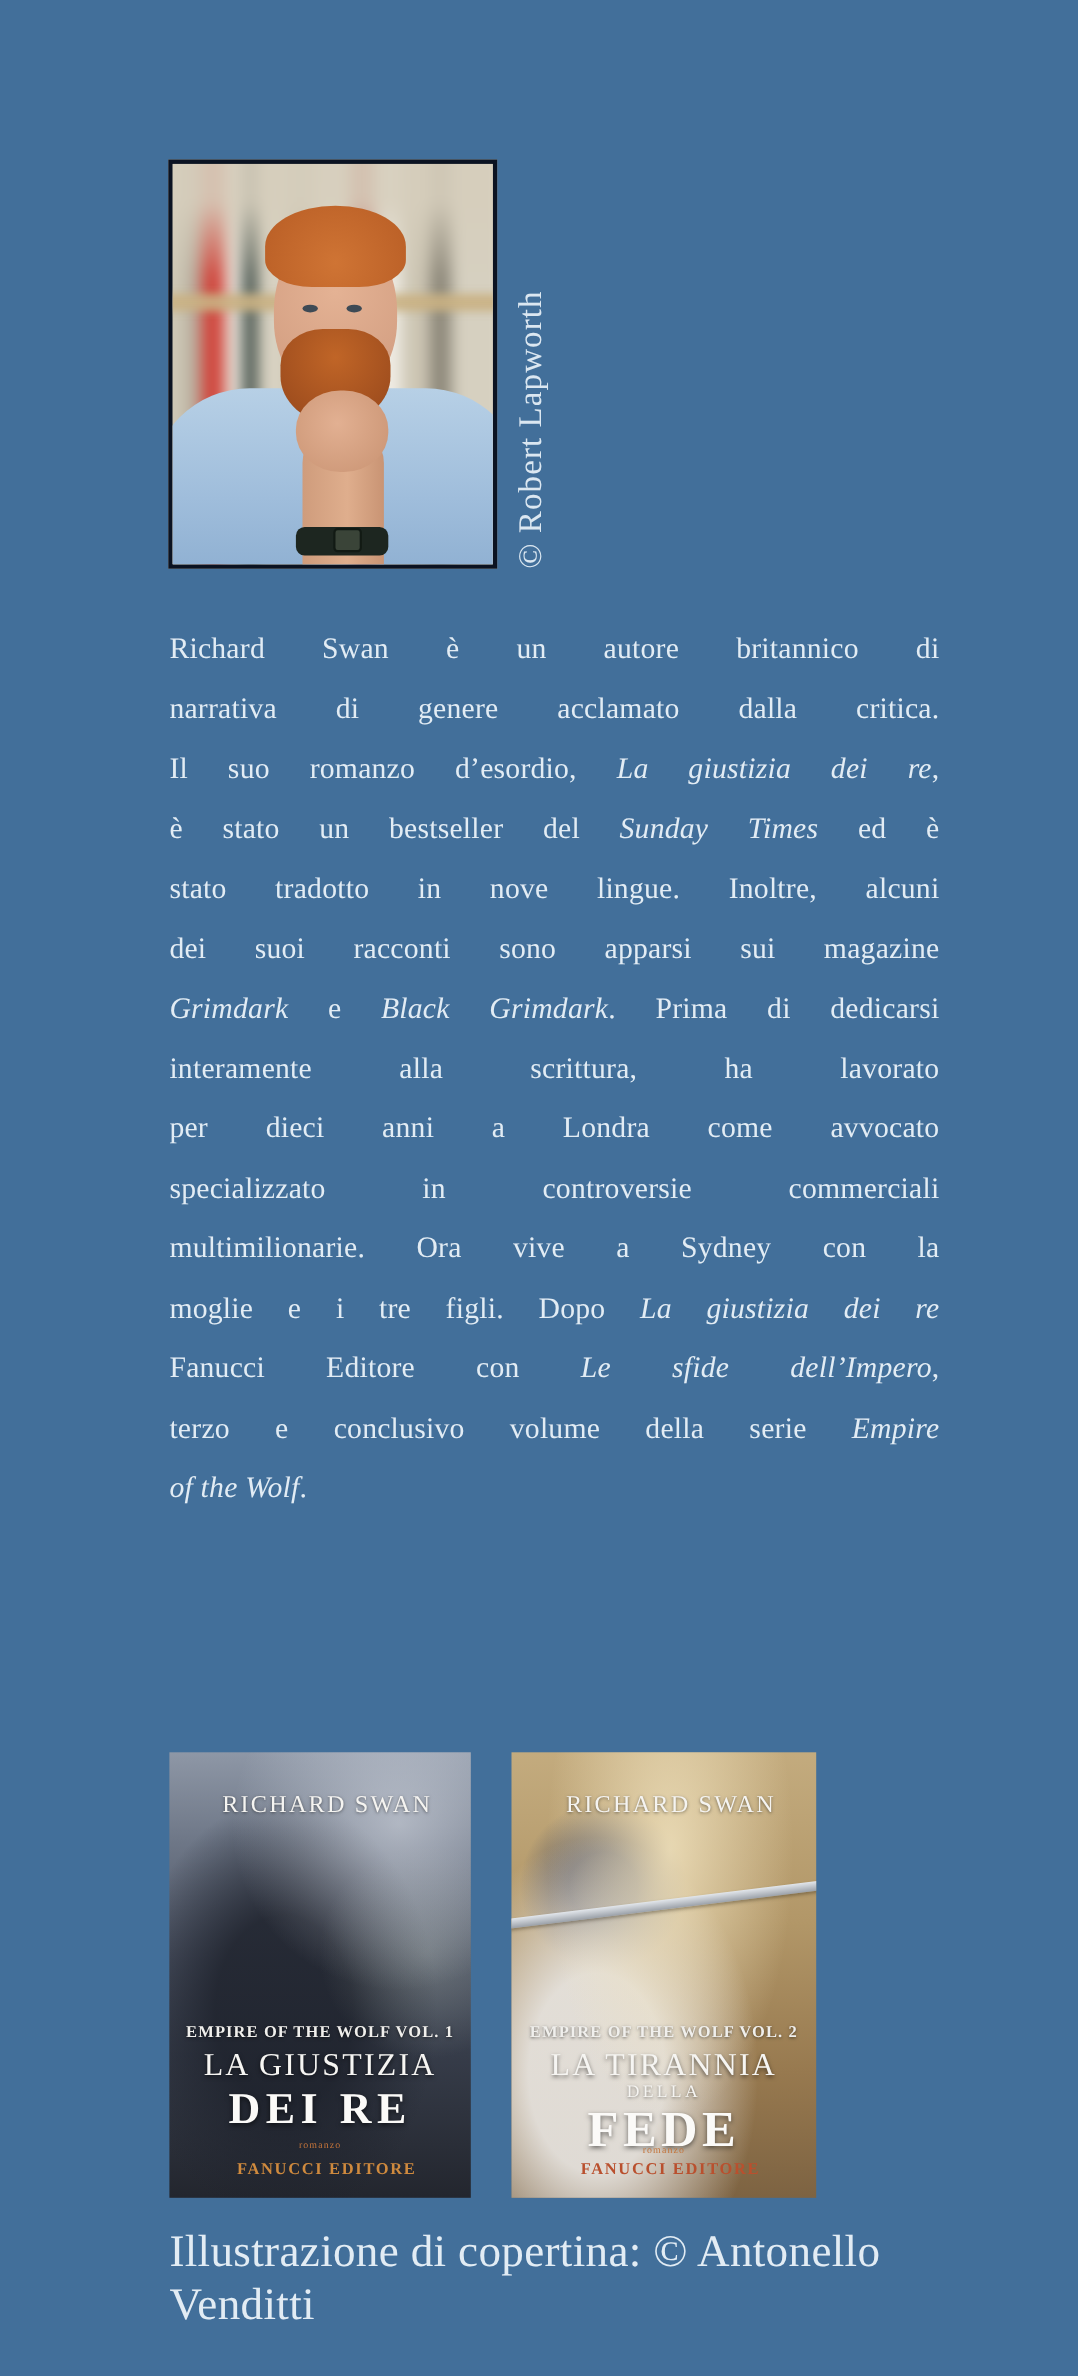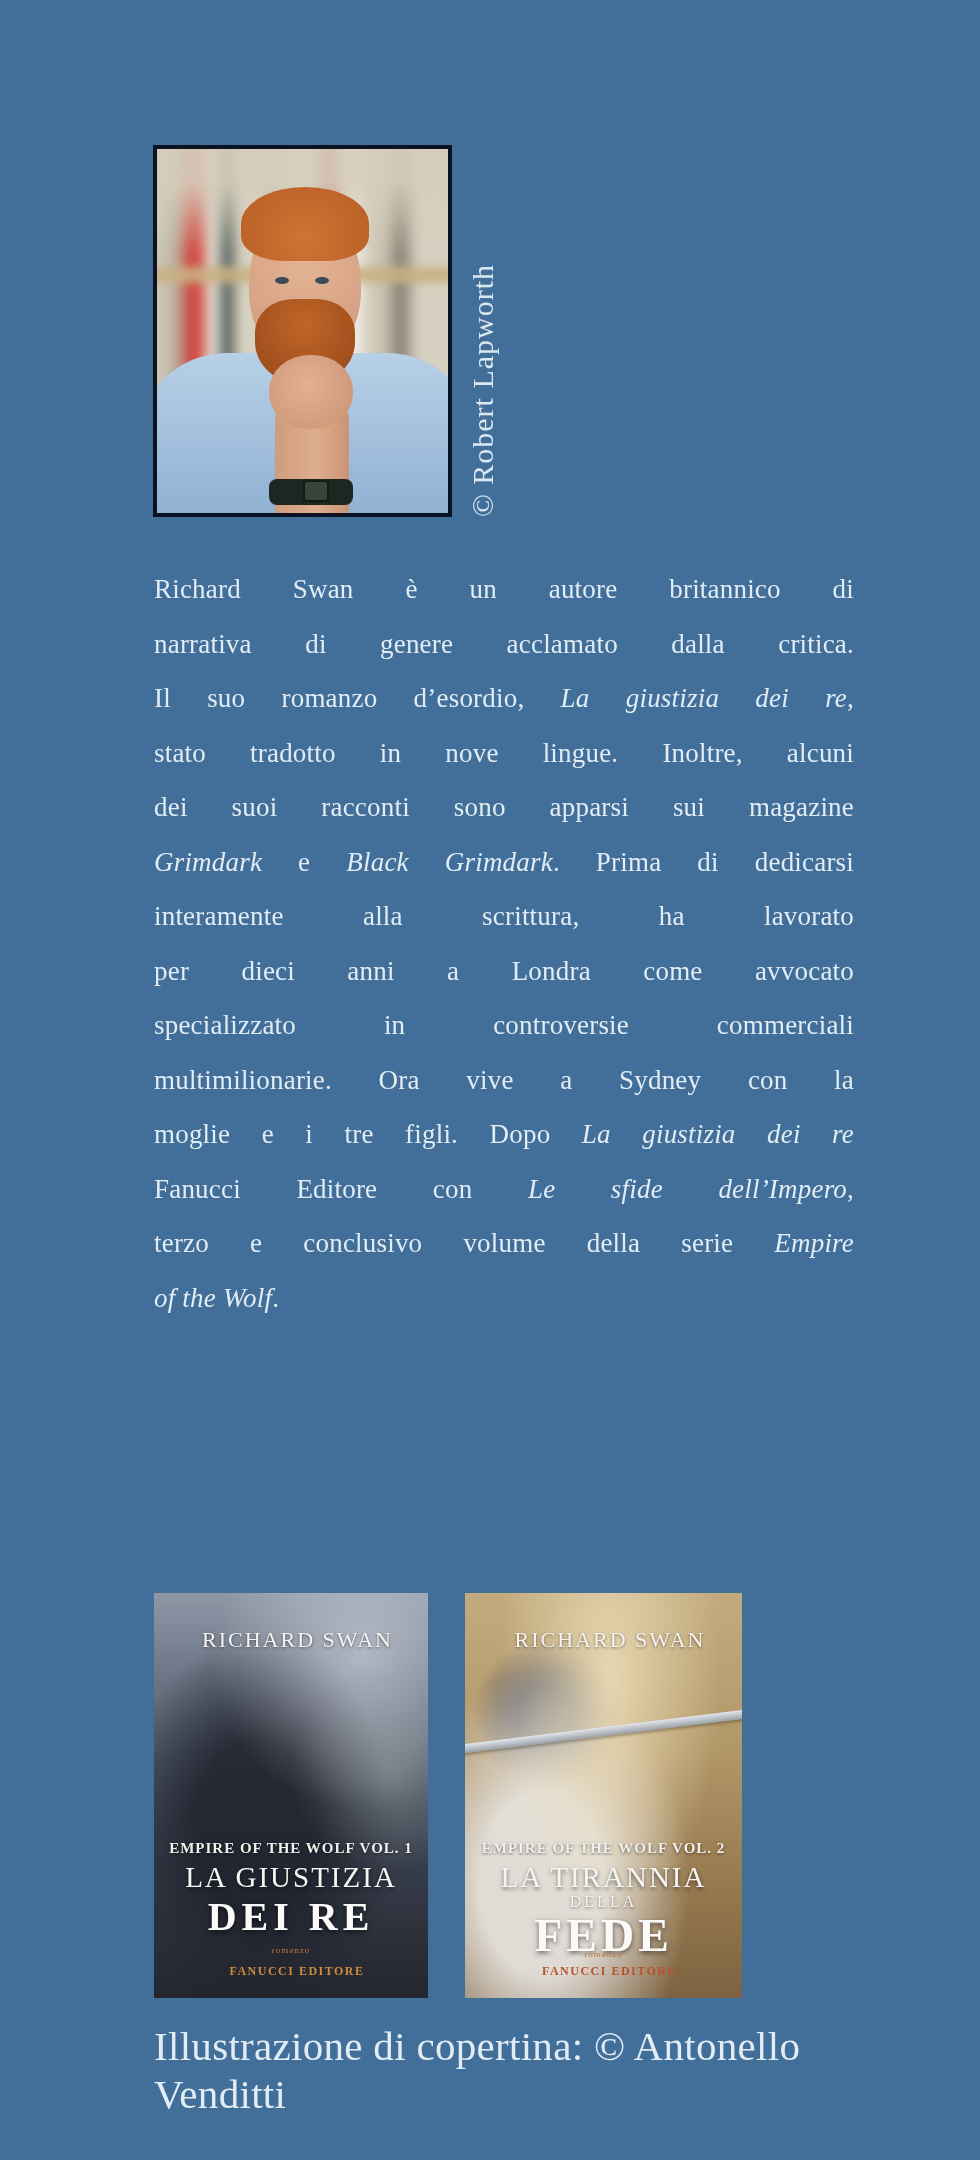--- a/index.html
+++ b/index.html
@@ -144,21 +144,21 @@
     font-size:46px;font-weight:bold;letter-spacing:4px;color:#fbfaf8;
     text-shadow:0 2px 5px rgba(0,0,0,.55);
   }
   .cover-genre{
     position:absolute;left:0;right:0;top:352px;
     font-size:9px;letter-spacing:1px;color:#c4743a;
   }
   .cover-2 .cover-genre{top:356px;}
   .cover-publisher{
     position:absolute;left:12px;right:0;top:371px;
-    font-size:12px;font-weight:bold;letter-spacing:1.5px;color:#cf8a3e;
+    font-size:15px;font-weight:bold;letter-spacing:1.5px;color:#cf8a3e;
   }
   .cover-2 .cover-publisher{color:#b9502e;}
 
   
   .caption{
     position:absolute;left:154px;top:2022px;width:760px;
     color:#e2ecf4;font-size:41px;letter-spacing:.3px;
   }
 </style>
 </head>
@@ -180,20 +180,21 @@
     <div class="fist"></div>
     <div class="watch"></div>
     <div class="watch-face"></div>
   </div>
   <div class="photo-credit">© Robert Lapworth</div>
 
   <div class="bio">
       <div class="bio-line"><span>Richard Swan è un autore britannico di</span></div>
       <div class="bio-line"><span>narrativa di genere acclamato dalla critica.</span></div>
       <div class="bio-line"><span>Il suo romanzo d’esordio, </span><i>La giustizia dei re</i><span>,</span></div>
+      <div class="bio-line"><span>è stato un bestseller del </span><i>Sunday Times</i><span> ed è</span></div>
       <div class="bio-line"><span>stato tradotto in nove lingue. Inoltre, alcuni</span></div>
       <div class="bio-line"><span>dei suoi racconti sono apparsi sui magazine</span></div>
       <div class="bio-line"><i>Grimdark</i><span> e </span><i>Black Grimdark</i><span>. Prima di dedicarsi</span></div>
       <div class="bio-line"><span>interamente alla scrittura, ha lavorato</span></div>
       <div class="bio-line"><span>per dieci anni a Londra come avvocato</span></div>
       <div class="bio-line"><span>specializzato in controversie commerciali</span></div>
       <div class="bio-line"><span>multimilionarie. Ora vive a Sydney con la</span></div>
       <div class="bio-line"><span>moglie e i tre figli. Dopo </span><i>La giustizia dei re</i></div>
       <div class="bio-line"><span>Fanucci Editore con </span><i>Le sfide dell’Impero</i><span>,</span></div>
       <div class="bio-line"><span>terzo e conclusivo volume della serie </span><i>Empire</i></div>

